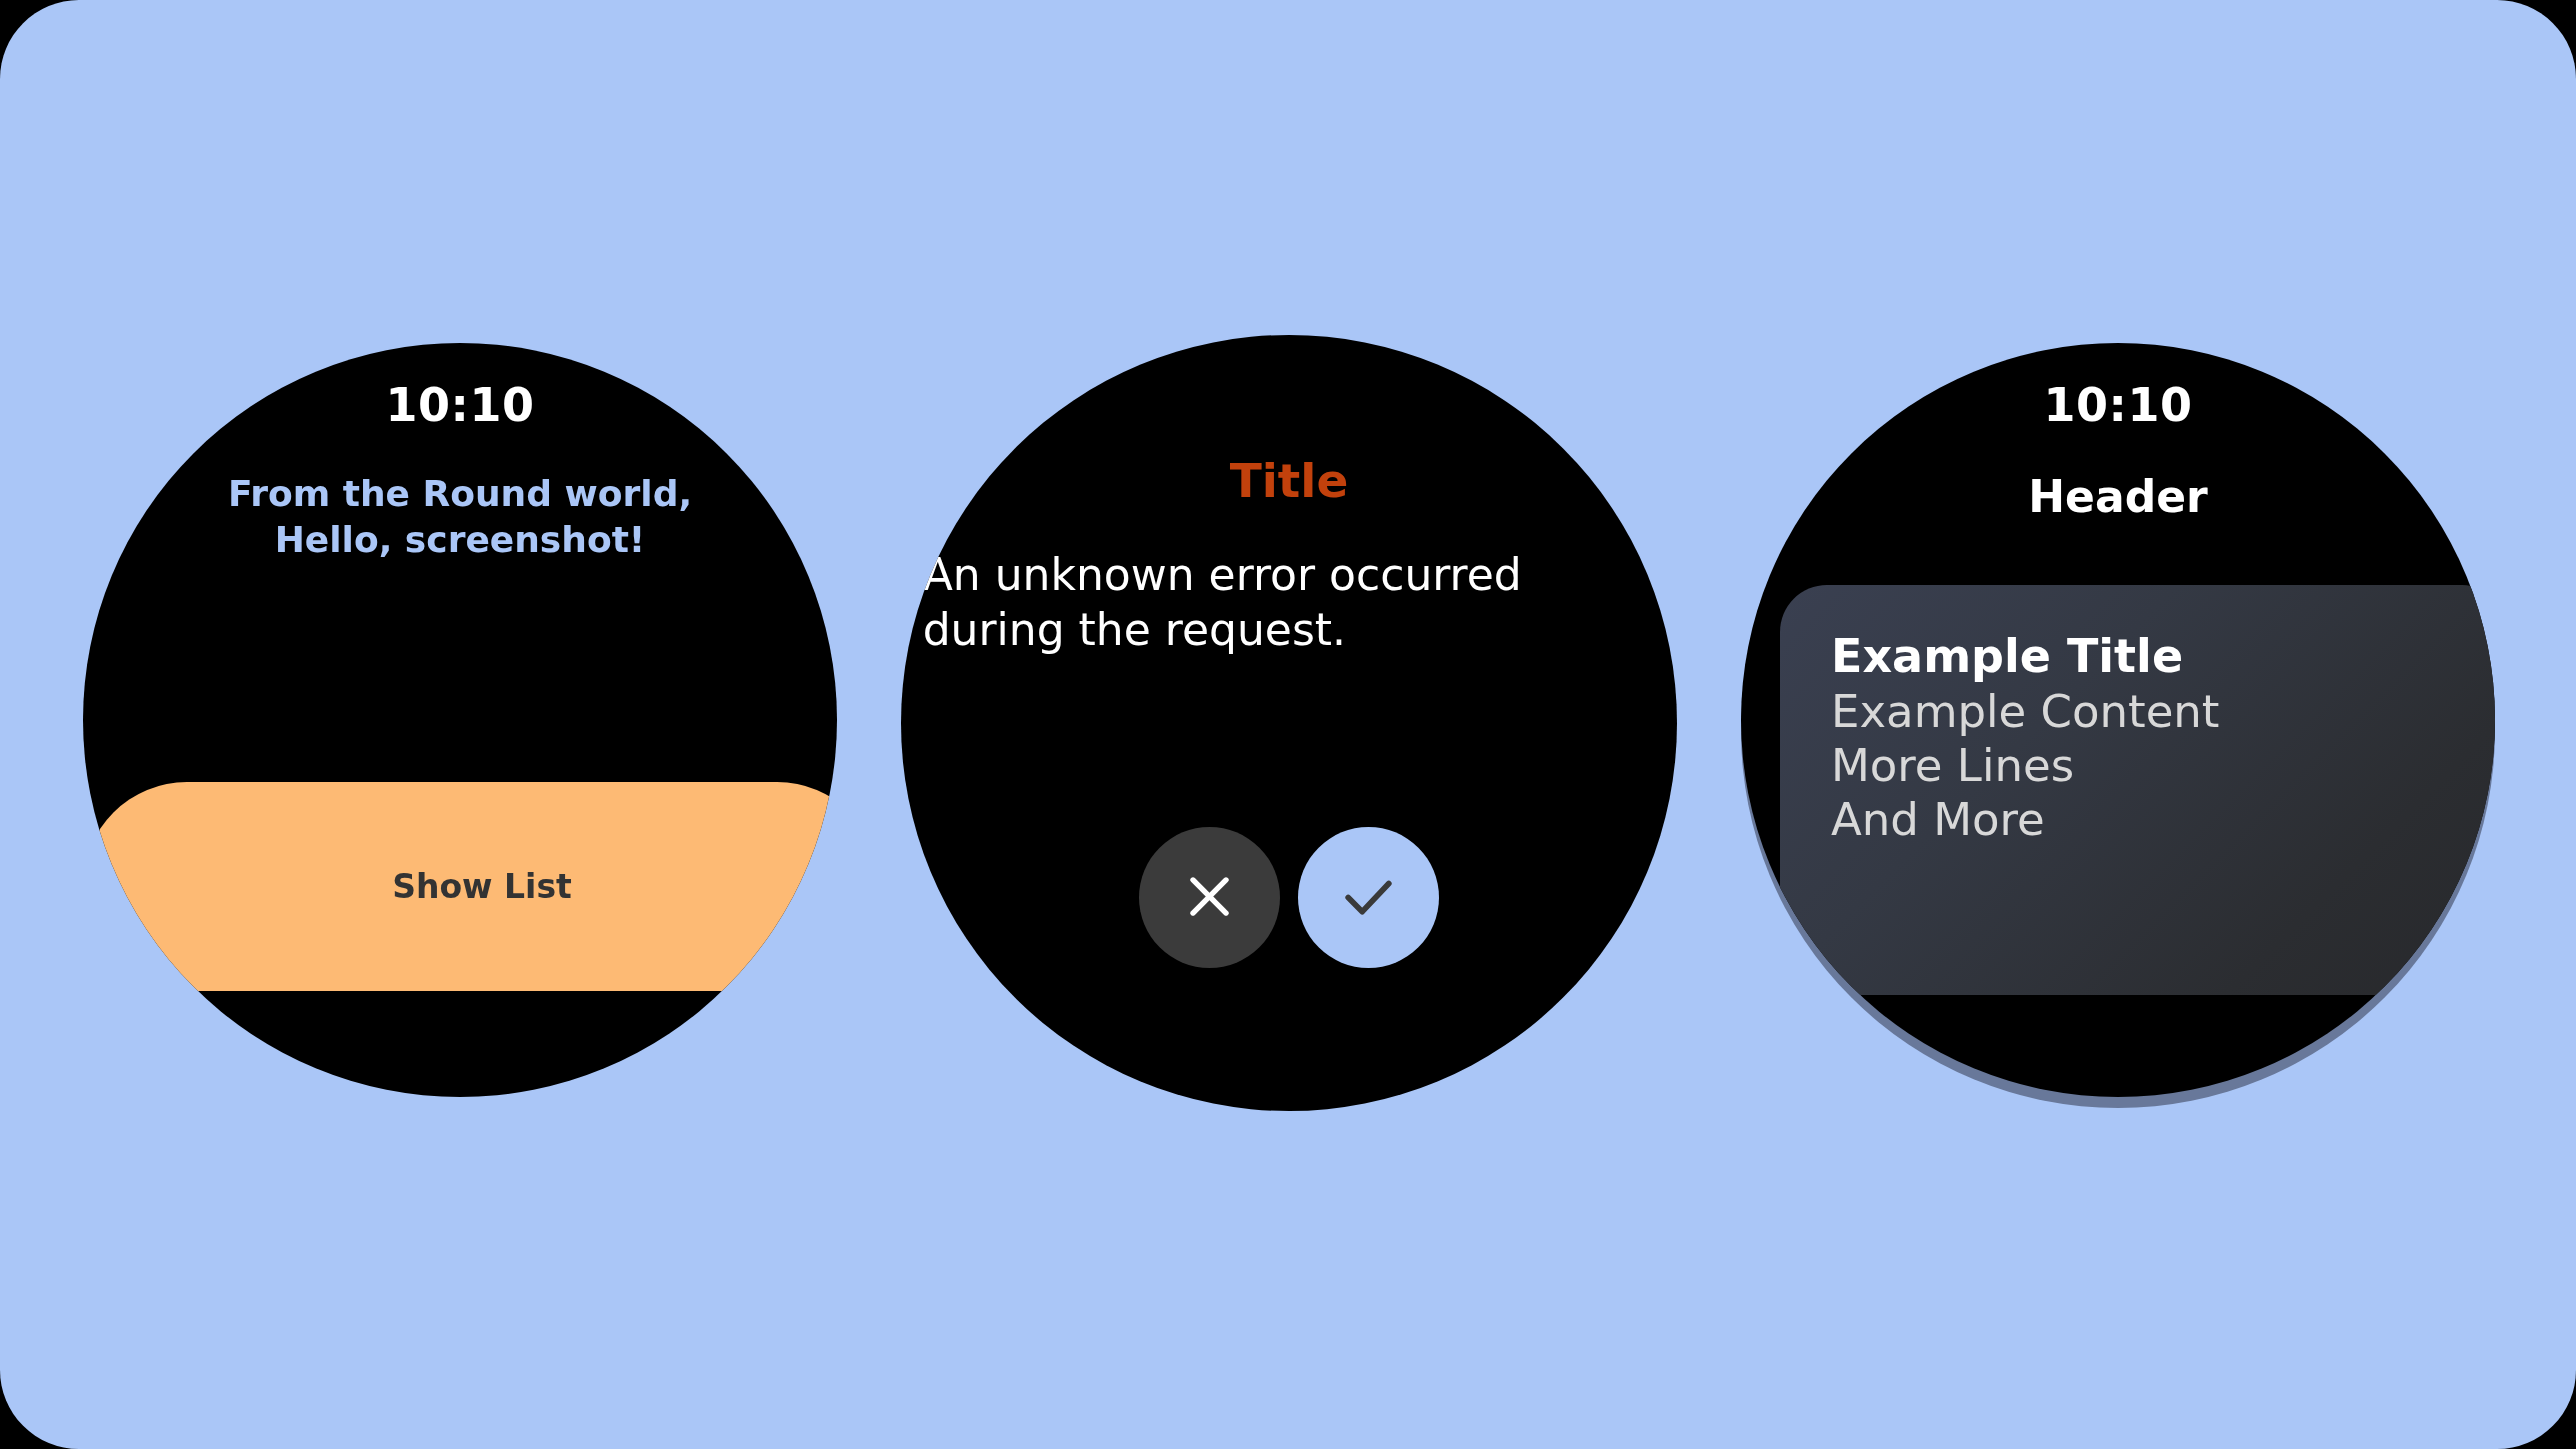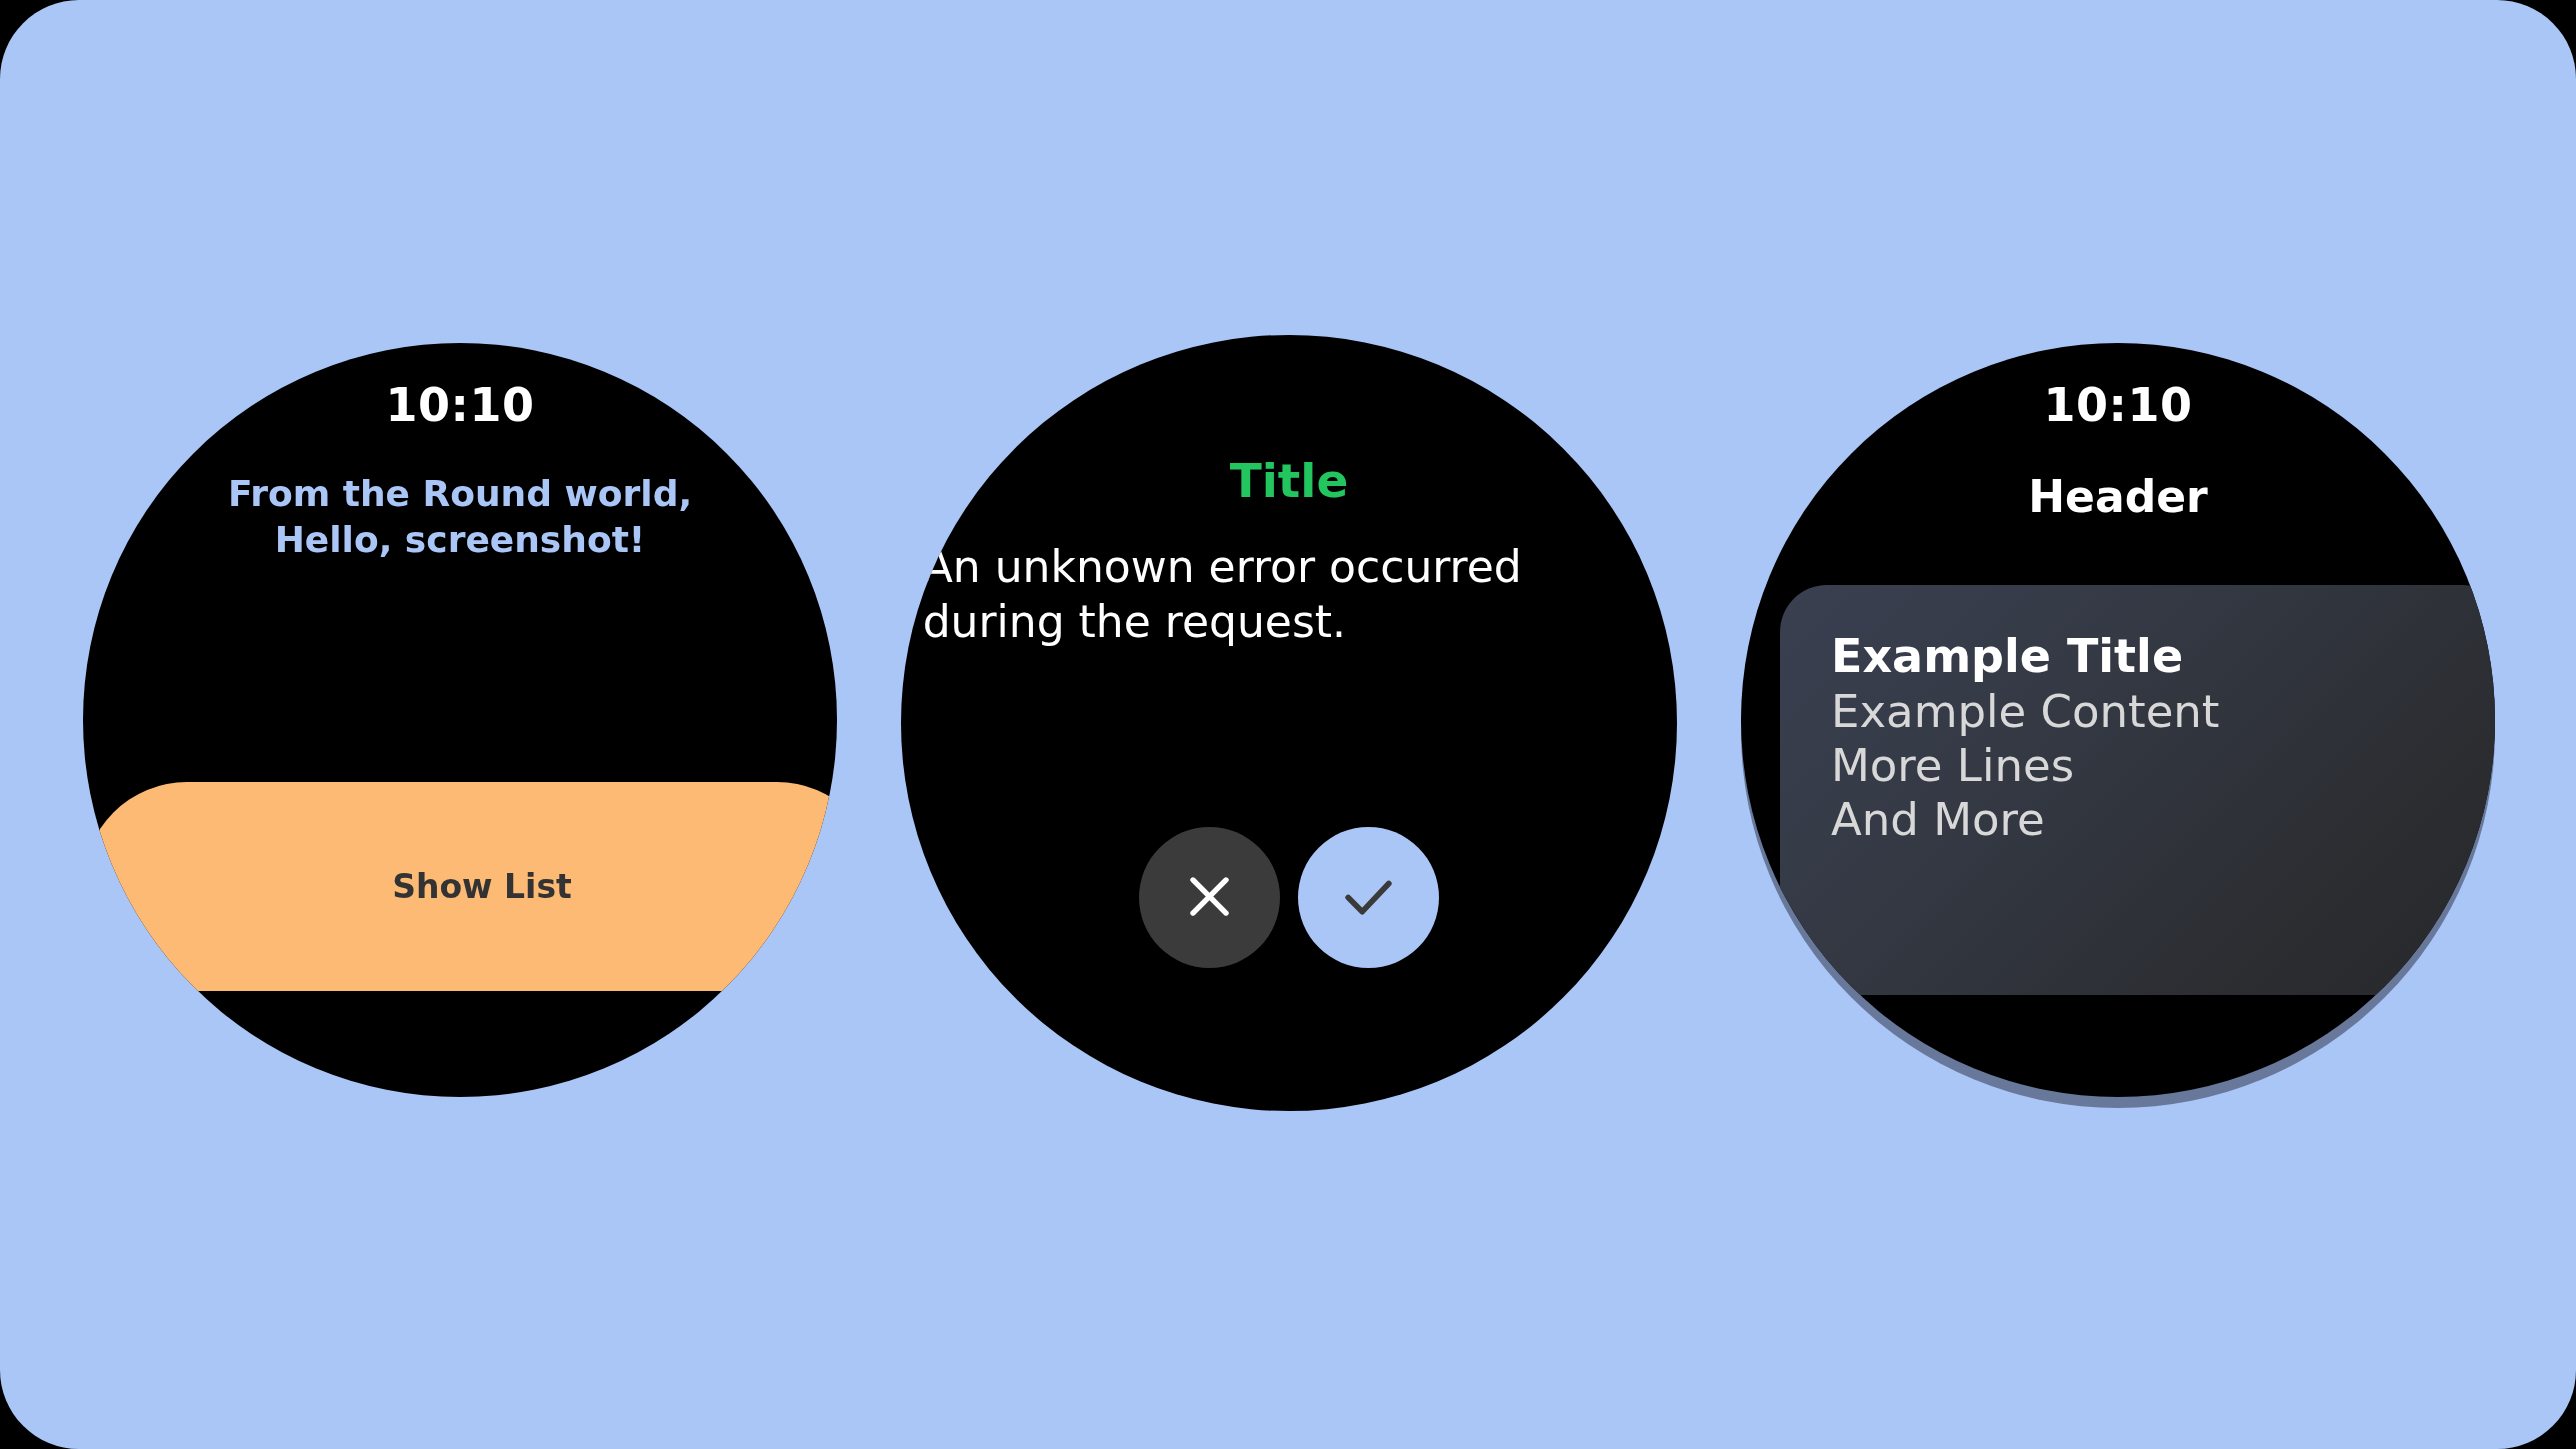--- a/index.html
+++ b/index.html
@@ -96,30 +96,30 @@
     left: 901px;
     top: 335px;
     width: 776px;
     height: 776px;
   }
   .dlg-title {
     position: absolute;
     left: 0; right: 0;
     top: 118px;
     text-align: center;
-    color: #22c55e;
+    color: #c2410c;
     font-size: 47px;
     font-weight: 700;
     font-family: "DejaVu Sans", sans-serif;
   }
   .dlg-message {
     position: absolute;
     left: 21.7px;
     right: 21.7px;
-    top: 204px;
+    top: 212px;
     text-align: left;
     color: #ffffff;
     font-size: 44px;
     font-weight: 400;
     line-height: 1.26;
     font-family: "DejaVu Sans", sans-serif;
   }
   .dlg-actions {
     position: absolute;
     left: 0; right: 0;

